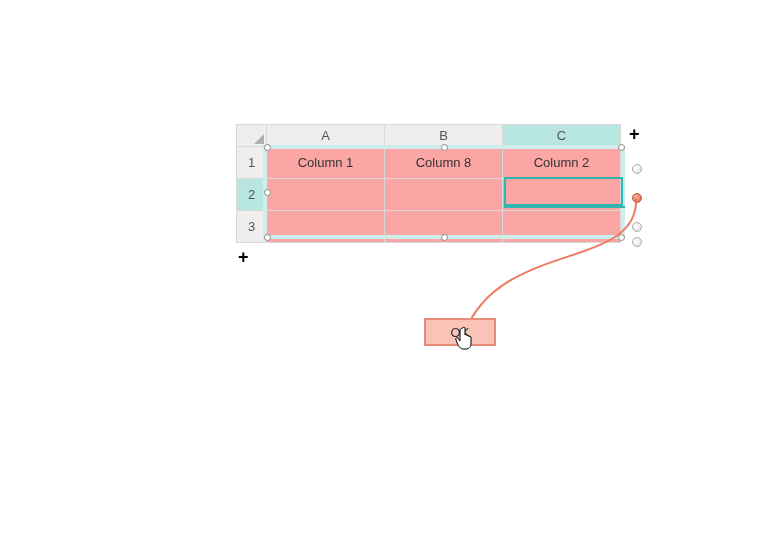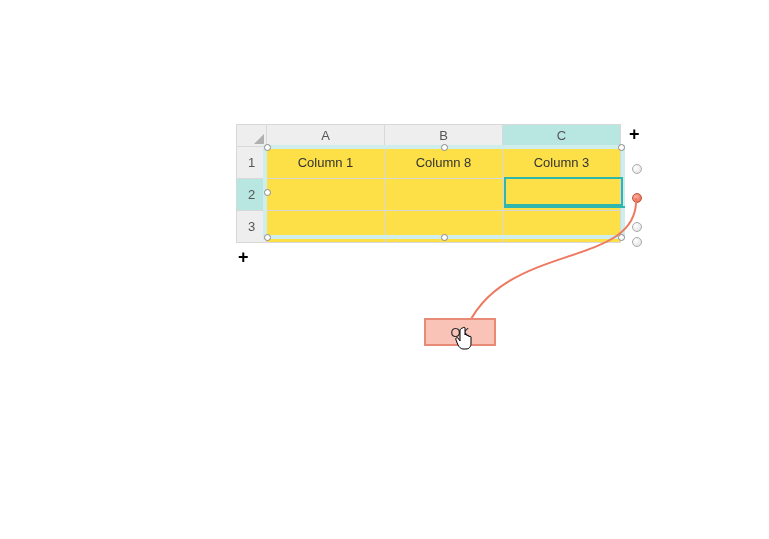--- a/index.html
+++ b/index.html
@@ -52,21 +52,21 @@
   .rowhdr {
     width: 30px;
     height: 29px;
     background: #eeeeee;
     color: #555;
   }
   .rowhdr.sel { background: #b8e6e1; }
   .cell {
     width: 118px;
     height: 32px;
-    background: #fde047;
+    background: #fca5a5;
   }
 
   
   .sel-outer {
     position: absolute;
     border: 4px solid #cfeeeb;
     pointer-events: none;
   }
   .sel-dot {
     position: absolute;
@@ -145,21 +145,21 @@
       <tr>
     <td class="corner"></td>
     <th class="colhdr">A</th>
     <th class="colhdr">B</th>
     <th class="colhdr sel">C</th>
   </tr>
   <tr>
     <th class="rowhdr">1</th>
     <td class="cell">Column 1</td>
     <td class="cell">Column 8</td>
-    <td class="cell">Column 3</td>
+    <td class="cell">Column 2</td>
   </tr>
   <tr>
     <th class="rowhdr sel">2</th>
     <td class="cell"></td>
     <td class="cell"></td>
     <td class="cell"></td>
   </tr>
   <tr>
     <th class="rowhdr">3</th>
     <td class="cell"></td>

